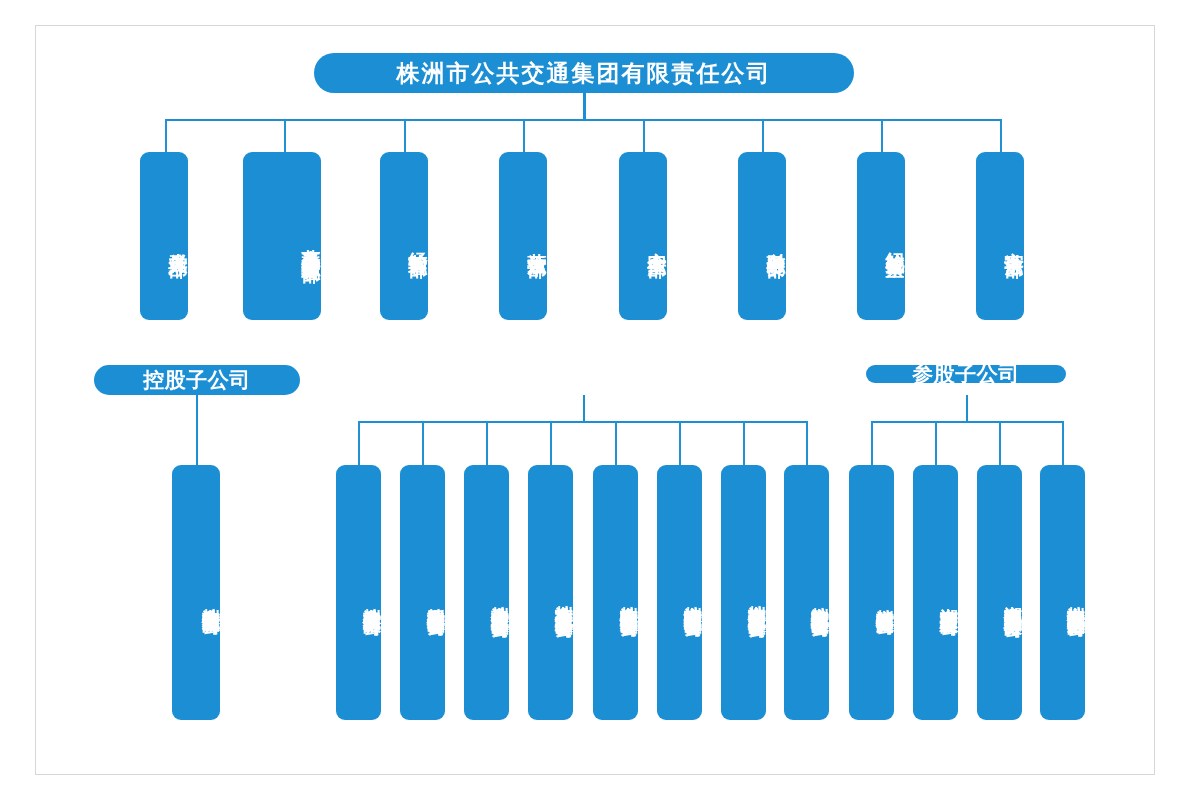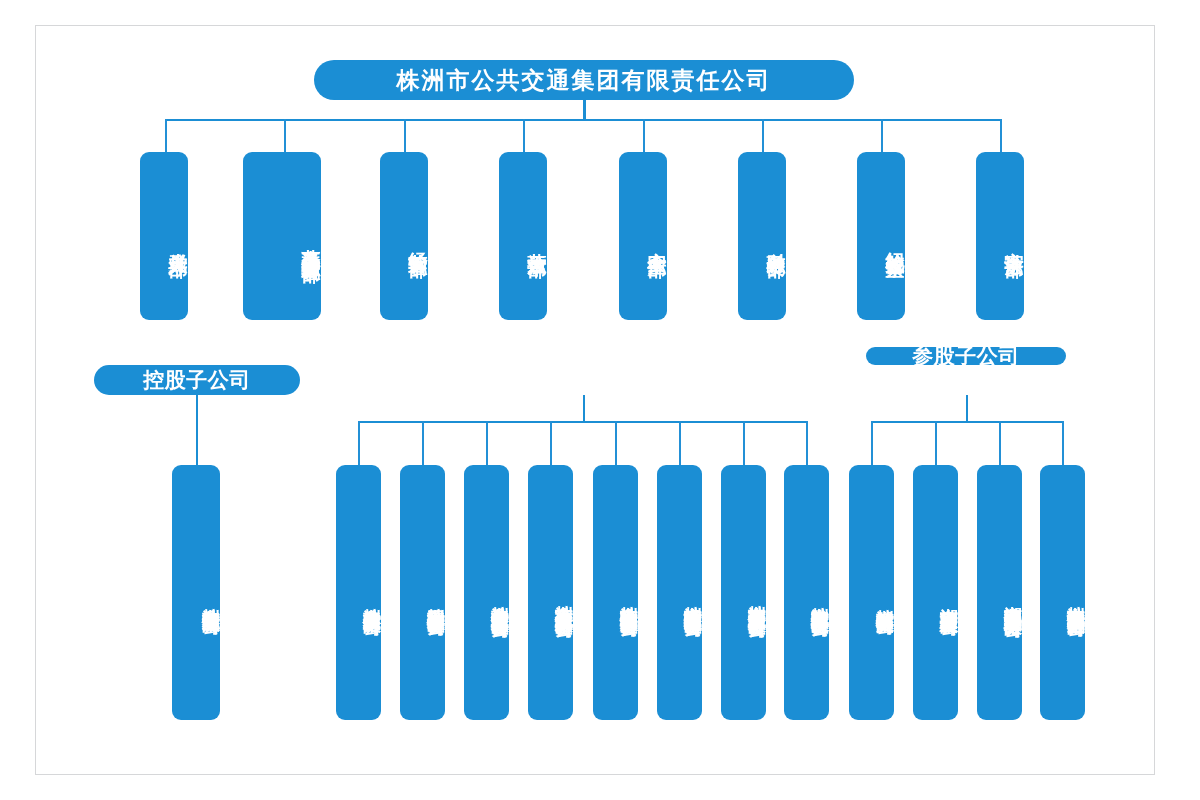--- a/index.html
+++ b/index.html
@@ -49,21 +49,20 @@
 
   
   .pill {
     border-radius: 22px;
     font-size: 21px;
   }
   .root-node {
     border-radius: 24px;
     font-size: 23px;
     letter-spacing: 2px;
-    margin-top: 7px;
   }
 
   
   .vbox {
     border-radius: 9px;
     writing-mode: vertical-rl;
     text-orientation: upright;
     align-items: flex-start;
     justify-content: center;
     padding-top: 10px;
@@ -196,21 +195,21 @@
   <div class="node vbox cbox" style="left:657px; top:465px; width:45px; height:255px;">
     <span class="col">株洲市站场物业管理有限责任公司</span>
   </div>
   <div class="node vbox cbox" style="left:721px; top:465px; width:45px; height:255px;">
     <span class="col">株洲市交通公务用车服务有限责任公司</span>
   </div>
   <div class="node vbox cbox" style="left:784px; top:465px; width:45px; height:255px;">
     <span class="col">株洲交发数字科技有限责任公司</span>
   </div>
 
-  <div class="node pill" style="left:866px; top:347px; width:200px; height:18px;">参股子公司</div>
+  <div class="node pill" style="left:866px; top:365px; width:200px; height:18px;">参股子公司</div>
 
   <div class="line-v" style="left:966px; top:395px; height:27px;"></div>
 
   <div class="line-h" style="left:871px; top:421px; width:193px; height:2px;"></div>
 
   <div class="line-v line-thin" style="left:871px; top:421px; height:44px;"></div>
   <div class="line-v line-thin" style="left:935px; top:421px; height:44px;"></div>
   <div class="line-v line-thin" style="left:999px; top:421px; height:44px;"></div>
   <div class="line-v line-thin" style="left:1062px; top:421px; height:44px;"></div>
 

